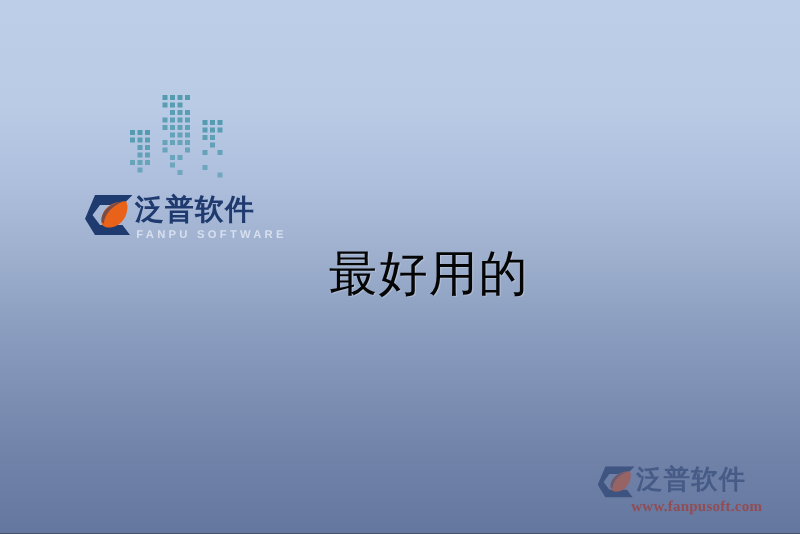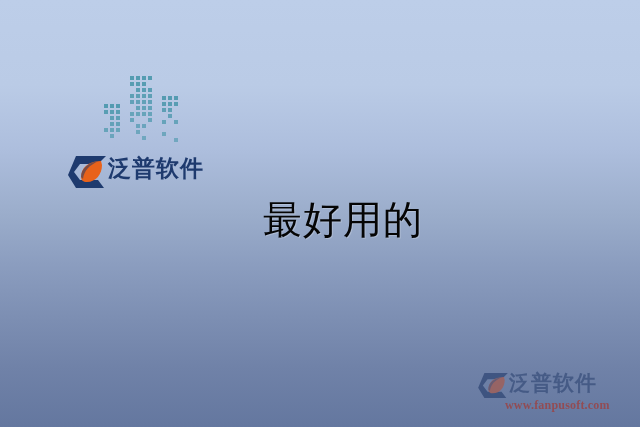--- a/index.html
+++ b/index.html
@@ -223,20 +223,21 @@
       <div class="pxl" style="left: 70px; top: 62px; background: rgb(79, 153, 174); opacity: 0.64;"></div>
     </div>
 
   <div id="brand">
     <svg id="brand-mark" viewBox="0 0 38 32" xmlns="http://www.w3.org/2000/svg">
       <path d="M8 0 L38 0 L30 8 L12 8 L6 16 L12 24 L30 24 L36 32 L8 32 L0 19 Z" fill="#1e3a6e"></path>
       <path d="M33 5 C20 5 13 12 13 21 C13 24 15 26 19 26 C28 26 34 18 34 9 Z" fill="#e8621a"></path>
       <path d="M13 21 C13 13 20 6 31 5 C21 9 16 15 15 23 Z" fill="#1e3a6e" opacity="0.55"></path>
     </svg>
     <div id="brand-cn">泛普软件</div>
+    <div id="brand-en">FANPU SOFTWARE</div>
   </div>
 
   <div id="headline">
     <span class="hl-line" id="hl-1">最好用的</span>
   </div>
 
   <div id="watermark">
     <svg id="wm-mark" viewBox="0 0 38 32" xmlns="http://www.w3.org/2000/svg">
       <path d="M8 0 L38 0 L30 8 L12 8 L6 16 L12 24 L30 24 L36 32 L8 32 L0 19 Z" fill="#203868"></path>
       <path d="M33 5 C20 5 13 12 13 21 C13 24 15 26 19 26 C28 26 34 18 34 9 Z" fill="#b5523a"></path>

